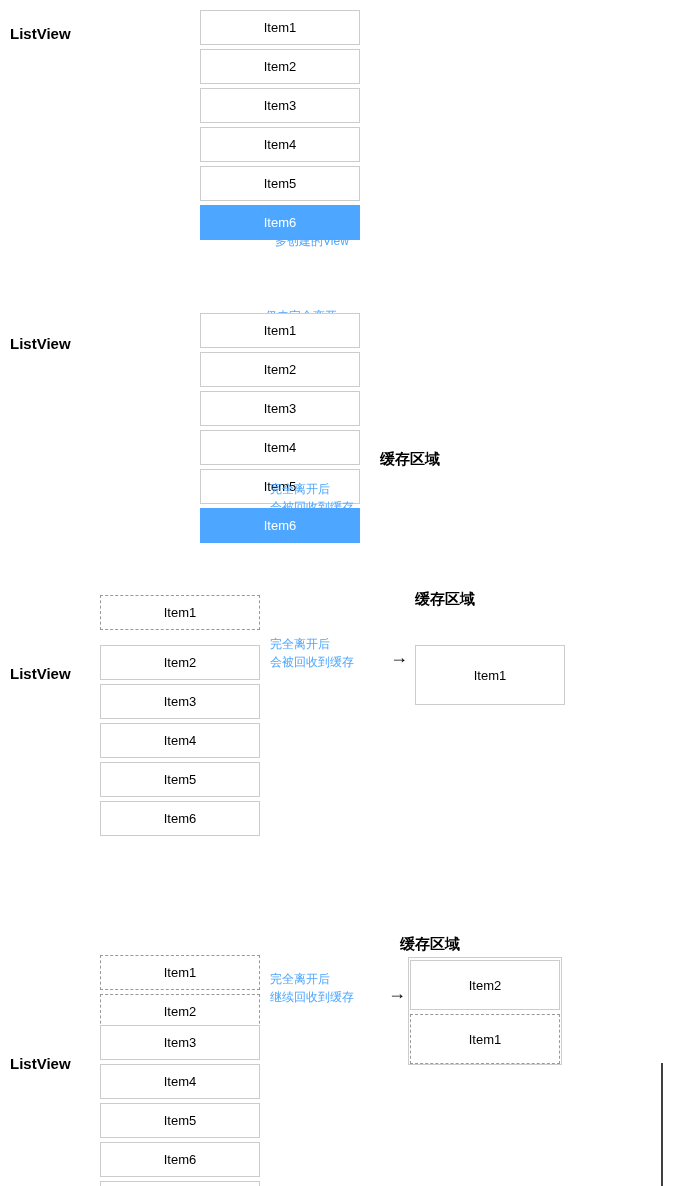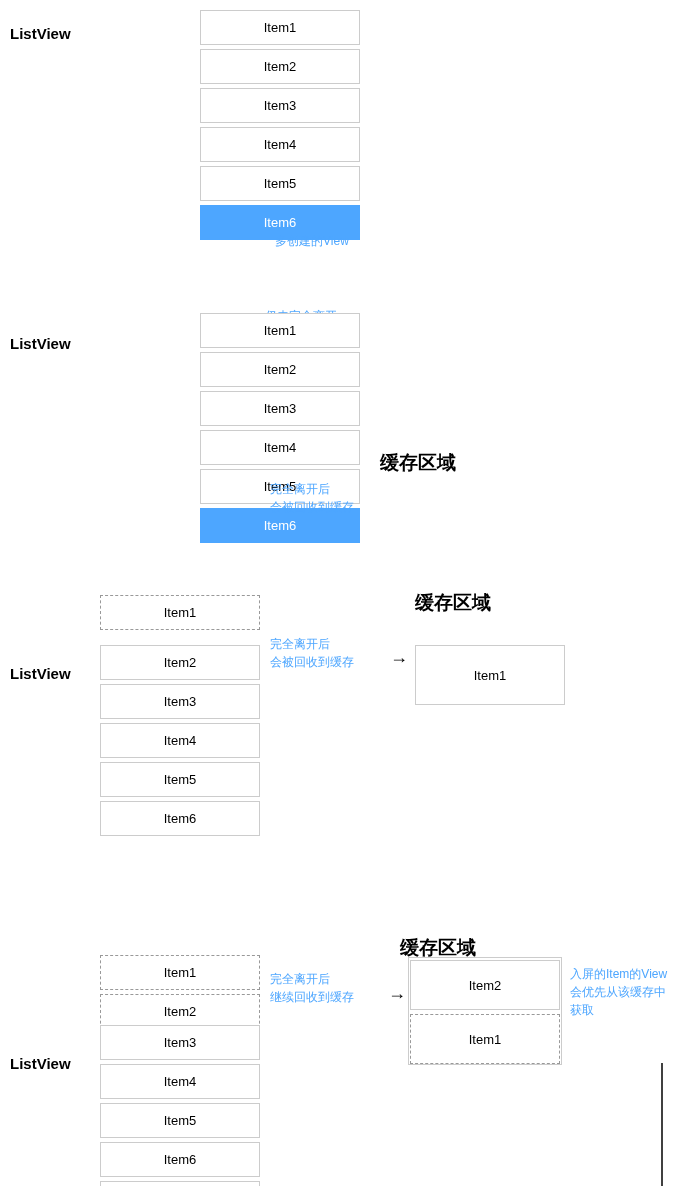--- a/index.html
+++ b/index.html
@@ -57,21 +57,21 @@
     }
 
     .annotation {
       color: #4da6ff;
       font-size: 12px;
       position: absolute;
     }
 
     .cache-area-label {
       font-weight: bold;
-      font-size: 19px;
+      font-size: 15px;
       color: #000;
     }
 
     .cache-box {
       border: 1px solid #ccc;
       display: flex;
       align-items: center;
       justify-content: center;
       background: #fff;
       color: #000;
@@ -183,23 +183,20 @@
   <span class="annotation" style="position:absolute; left:270px; top:35px; white-space:pre-line; line-height:1.5;">完全离开后
 继续回收到缓存</span>
 
   <div style="position:absolute; left:388px; top:48px; font-size:18px; color:#000;">→</div>
 
   <div style="position:absolute; left:410px; top:25px;">
     <div class="cache-box" style="width:150px; height:50px; margin-bottom:4px;">Item2</div>
     <div class="cache-box dashed" style="width:150px; height:50px;">Item1</div>
   </div>
 
-  <span class="annotation" style="position:absolute; left:570px; top:30px; white-space:pre-line; line-height:1.5; width:110px;">入屏的Item的View
-会优先从该缓存中
-获取</span>
 
   <span class="listview-label" style="position:absolute; left:10px; top:120px;">ListView</span>
 
   <div style="position:absolute; left:100px; top:90px;">
     <div class="list-item">Item3</div>
     <div class="list-item">Item4</div>
     <div class="list-item">Item5</div>
     <div class="list-item">Item6</div>
     <div class="list-item">Item7</div>
   </div>

